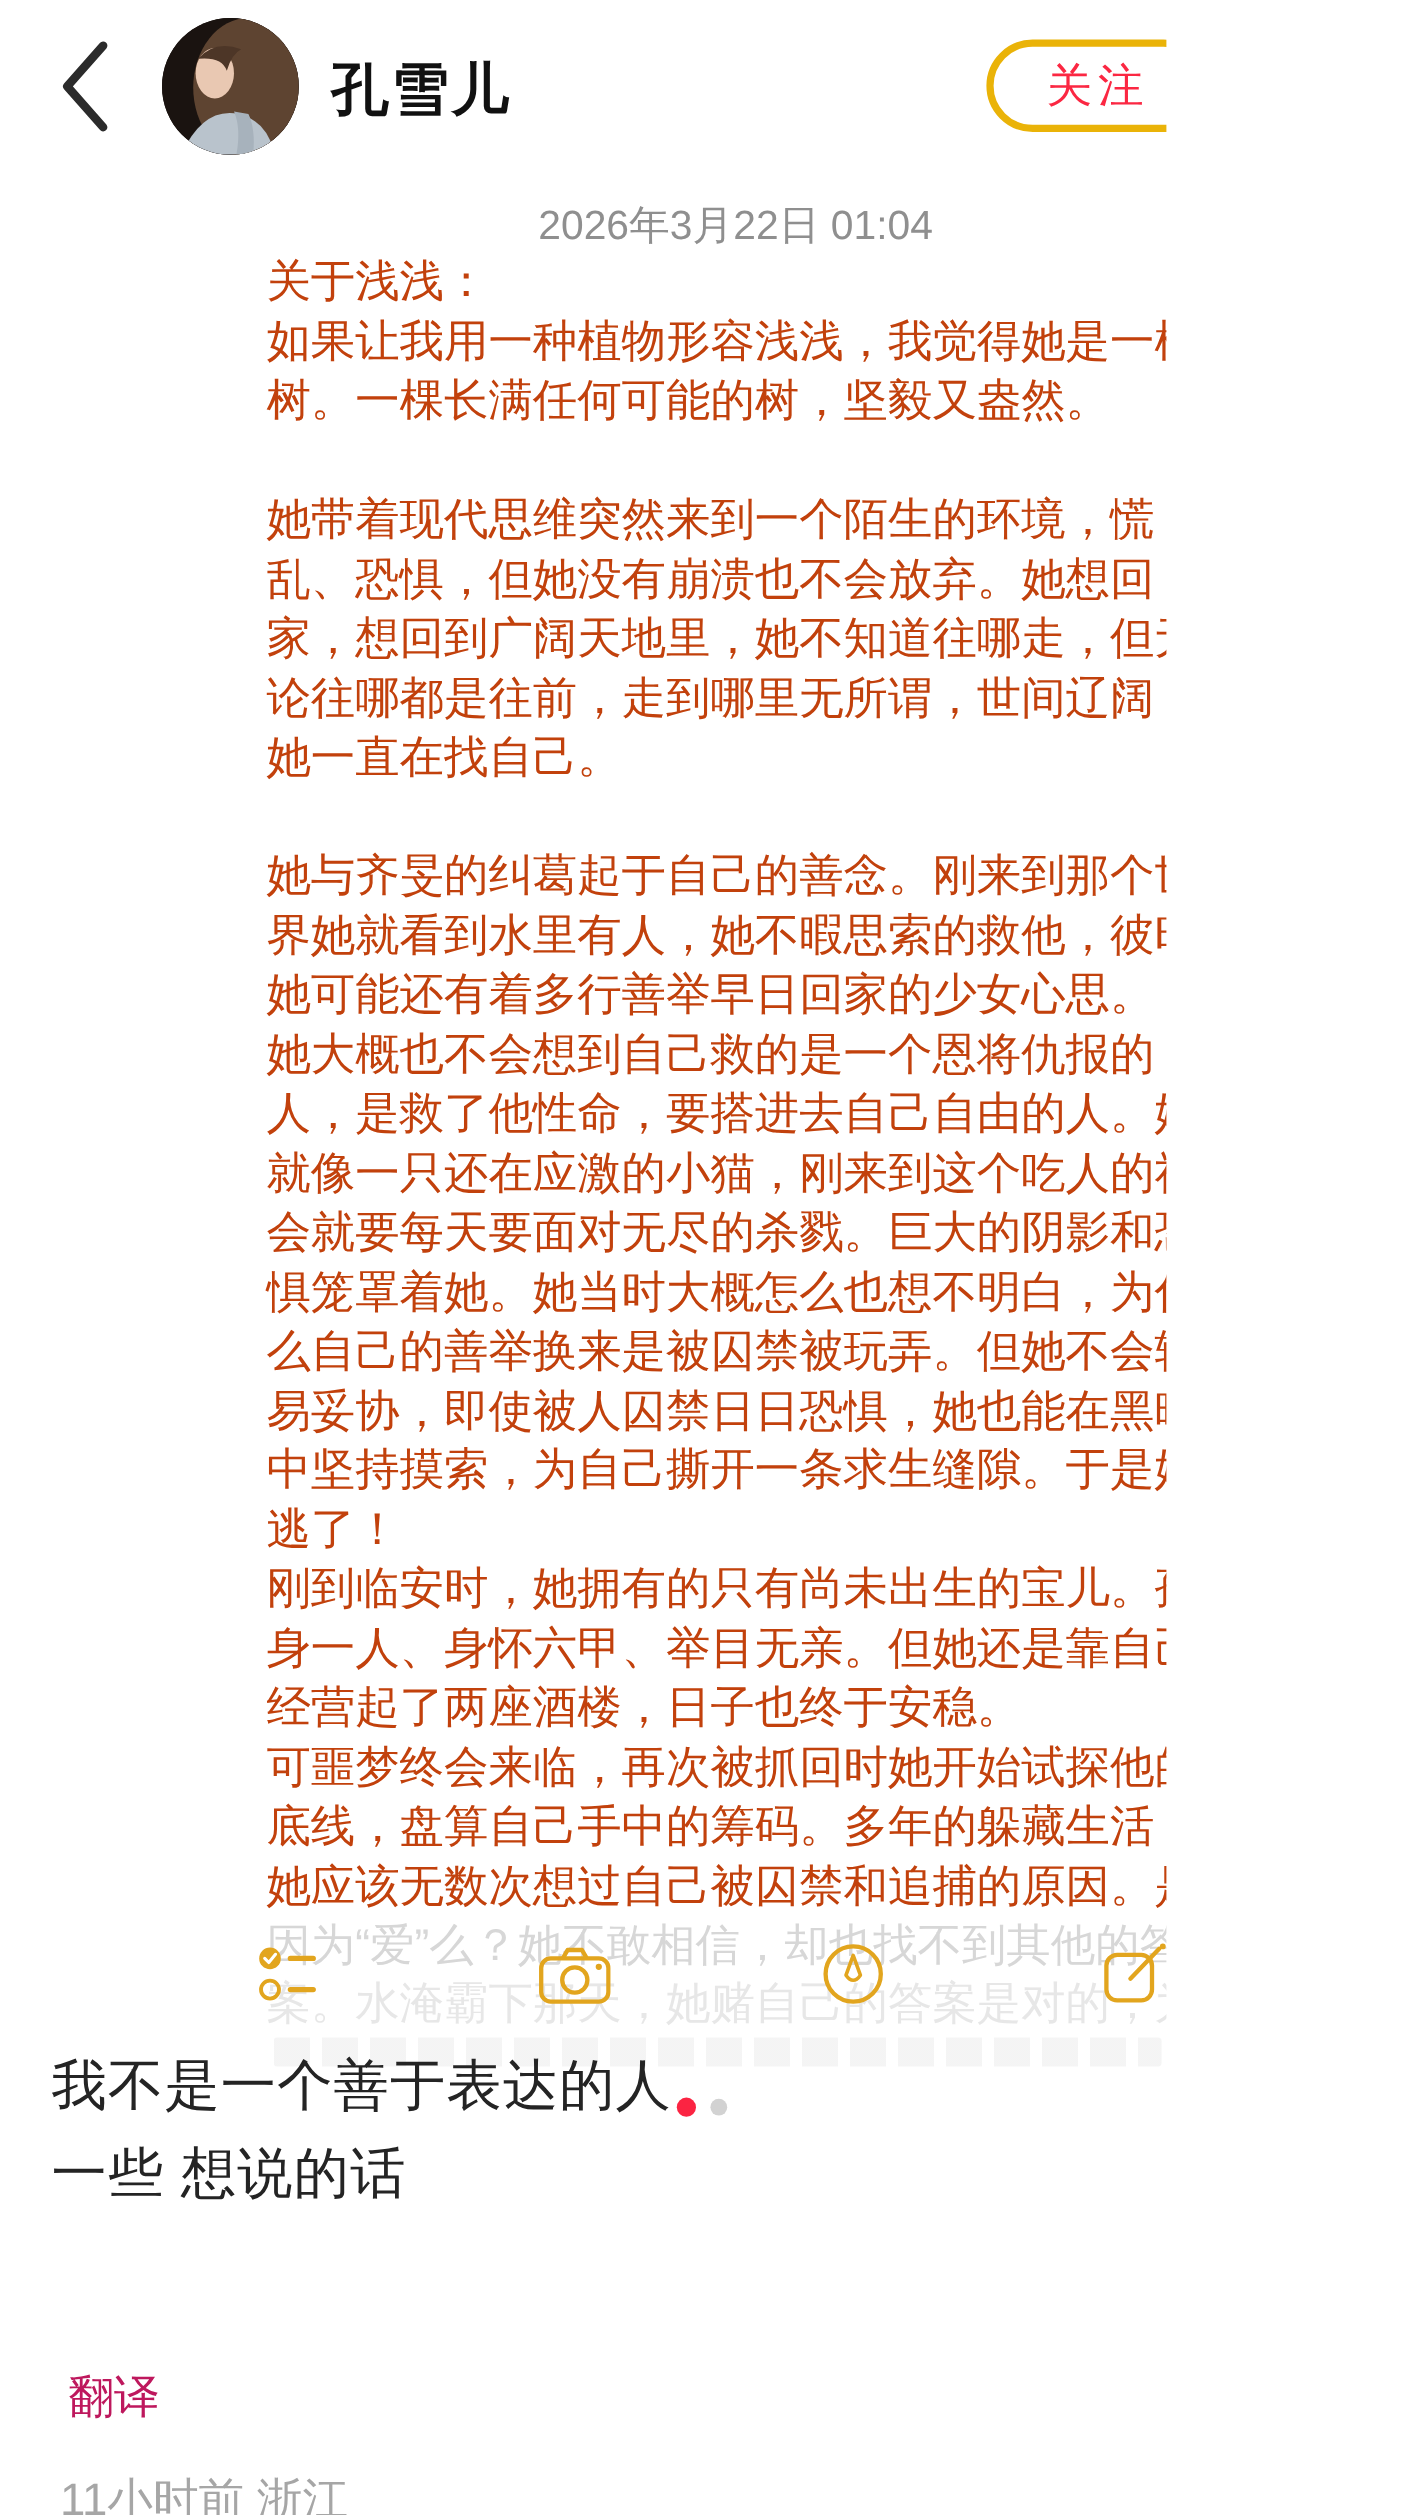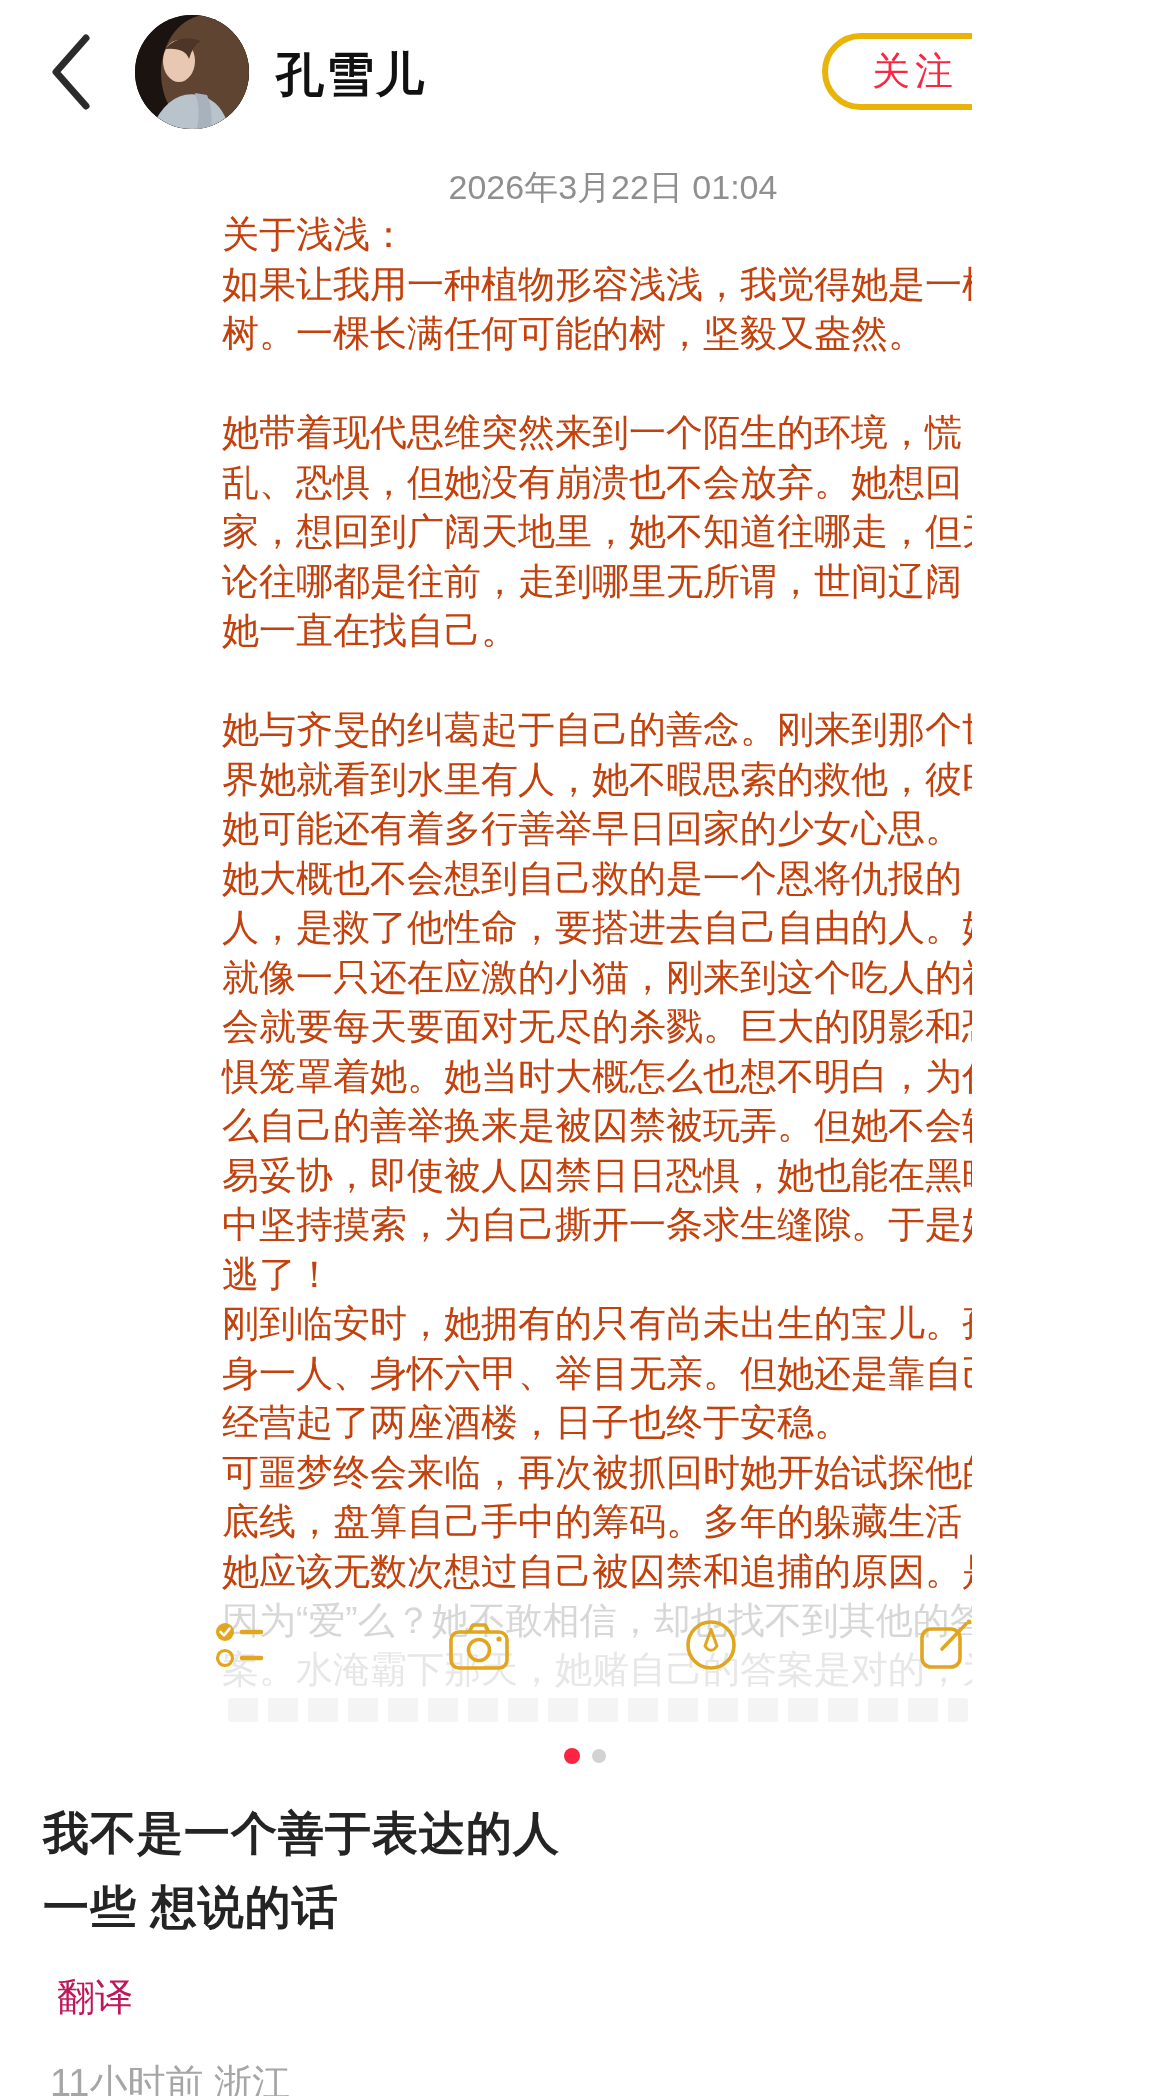--- a/index.html
+++ b/index.html
@@ -40,21 +40,21 @@
   .card-separator{position:absolute;left:991px;top:0;width:3px;height:1566px;background:#d8d8d8;}
 
   
   .dots{position:absolute;left:0;top:1746px;width:1170px;height:20px;display:flex;
         justify-content:center;align-items:center;gap:12px;}
   .dot{border-radius:50%;}
   .dot-active{width:16px;height:16px;background:#fb2442;}
   .dot-inactive{width:14px;height:14px;background:#d2d2d2;}
 
   
-  .caption-text{position:absolute;left:43px;top:1796px;width:1090px;font-size:46px;font-weight:700;
+  .caption-text{position:absolute;left:43px;top:1700px;width:1090px;font-size:46px;font-weight:400;
                 color:#242424;line-height:74px;white-space:pre-line;letter-spacing:1px;}
   .translate-link{position:absolute;left:57px;top:1972px;font-size:38px;font-weight:500;
                   color:#be185d;cursor:pointer;}
   .post-meta{position:absolute;left:50px;top:2058px;font-size:38px;color:#a6a6a6;}
 </style>
 </head>
 <body>
 
 <div class="page">
 

